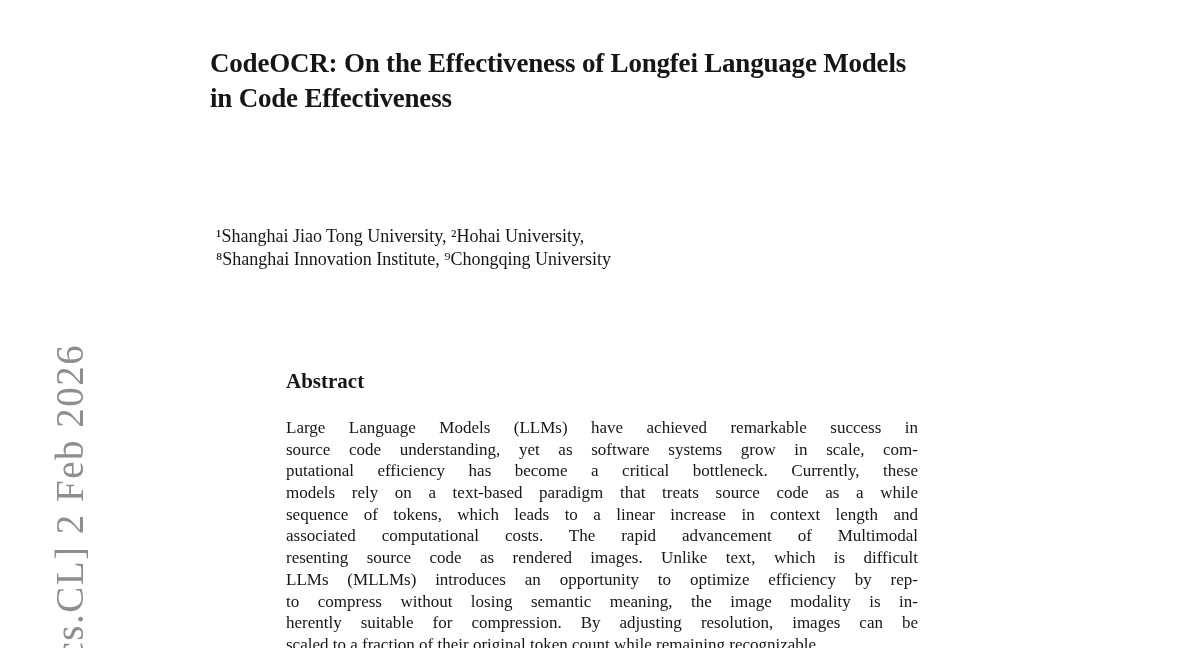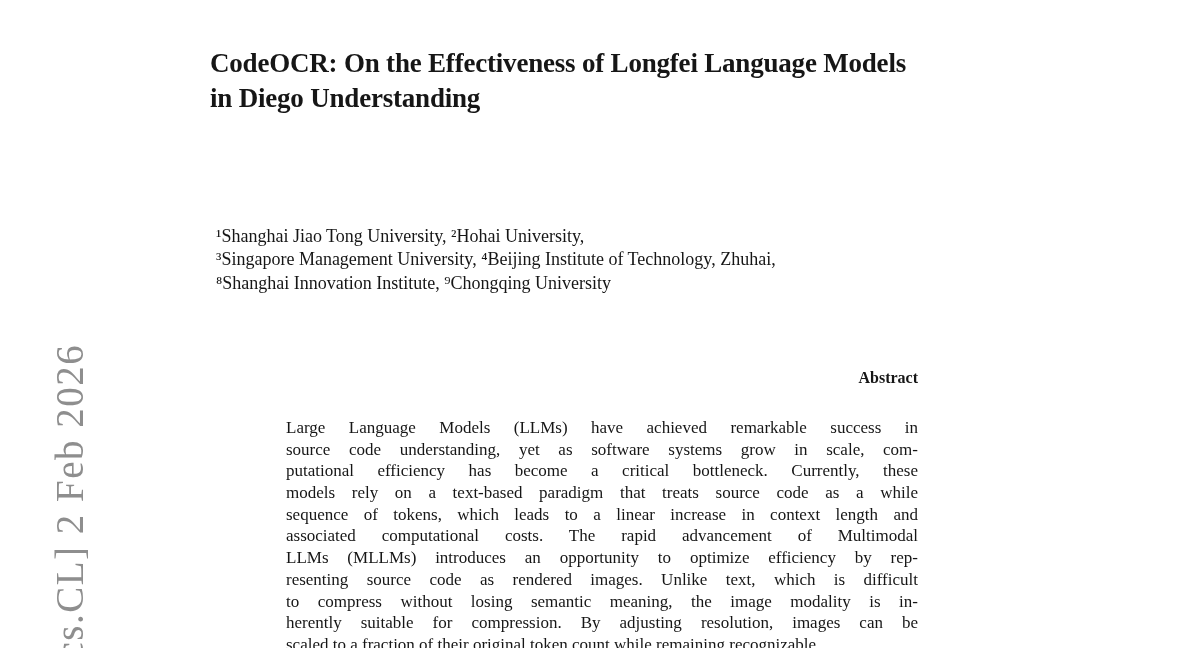--- a/index.html
+++ b/index.html
@@ -49,22 +49,22 @@
     top: 225px;
     font-size: 18px;
     line-height: 23.4px;
     white-space: nowrap;
   }
   .abstract-heading {
     position: absolute;
     left: 286px;
     top: 369px;
     width: 632px;
-    text-align: right;
-    font-size: 16px;
+    text-align: left;
+    font-size: 21px;
     font-weight: bold;
   }
   .abstract-body {
     position: absolute;
     left: 286px;
     top: 417px;
     width: 632px;
     font-size: 17px;
   }
   .abs-line {
@@ -81,39 +81,38 @@
 </style>
 </head>
 <body>
 
 <div class="page">
 
   <div class="watermark">[cs.CL] 2 Feb 2026</div>
 
   <div class="paper-title">
     <div>CodeOCR: On the Effectiveness of Longfei Language Models</div>
-    <div>in Diego Understanding</div>
+    <div>in Code Effectiveness</div>
   </div>
 
 
   <div class="affiliations">
     <div>¹Shanghai Jiao Tong University, ²Hohai University,</div>
-    <div>³Singapore Management University, ⁴Beijing Institute of Technology, Zhuhai,</div>
     <div>⁸Shanghai Innovation Institute, ⁹Chongqing University</div>
   </div>
 
   <div class="abstract-heading">Abstract</div>
 
   <div class="abstract-body">
     <div class="abs-line">Large Language Models (LLMs) have achieved remarkable success in</div>
     <div class="abs-line">source code understanding, yet as software systems grow in scale, com-</div>
     <div class="abs-line">putational efficiency has become a critical bottleneck. Currently, these</div>
     <div class="abs-line">models rely on a text-based paradigm that treats source code as a while</div>
     <div class="abs-line">sequence of tokens, which leads to a linear increase in context length and</div>
     <div class="abs-line">associated computational costs. The rapid advancement of Multimodal</div>
+    <div class="abs-line">resenting source code as rendered images. Unlike text, which is difficult</div>
     <div class="abs-line">LLMs (MLLMs) introduces an opportunity to optimize efficiency by rep-</div>
-    <div class="abs-line">resenting source code as rendered images. Unlike text, which is difficult</div>
     <div class="abs-line">to compress without losing semantic meaning, the image modality is in-</div>
     <div class="abs-line">herently suitable for compression. By adjusting resolution, images can be</div>
     <div class="abs-line partial">scaled to a fraction of their original token count while remaining recognizable</div>
   </div>
 
 </div>
 
 </body></html>

